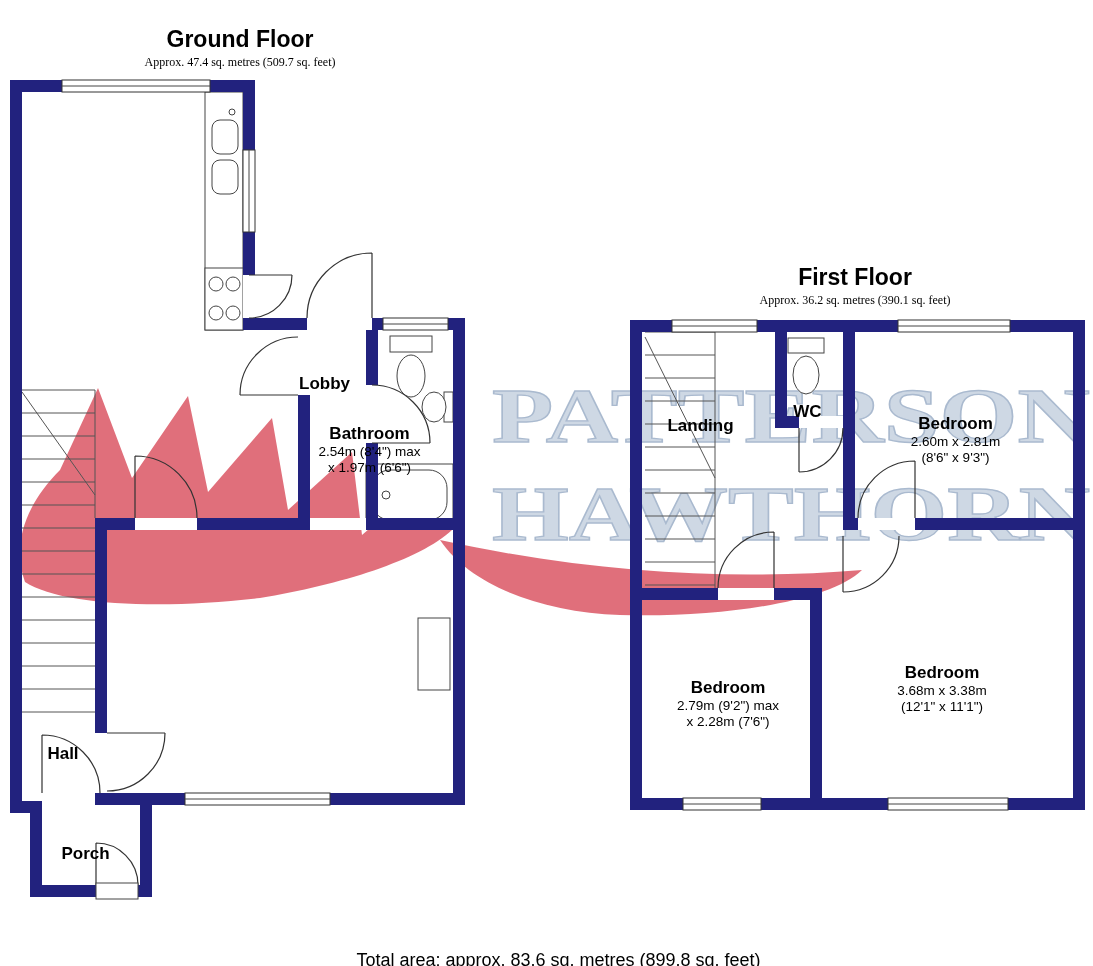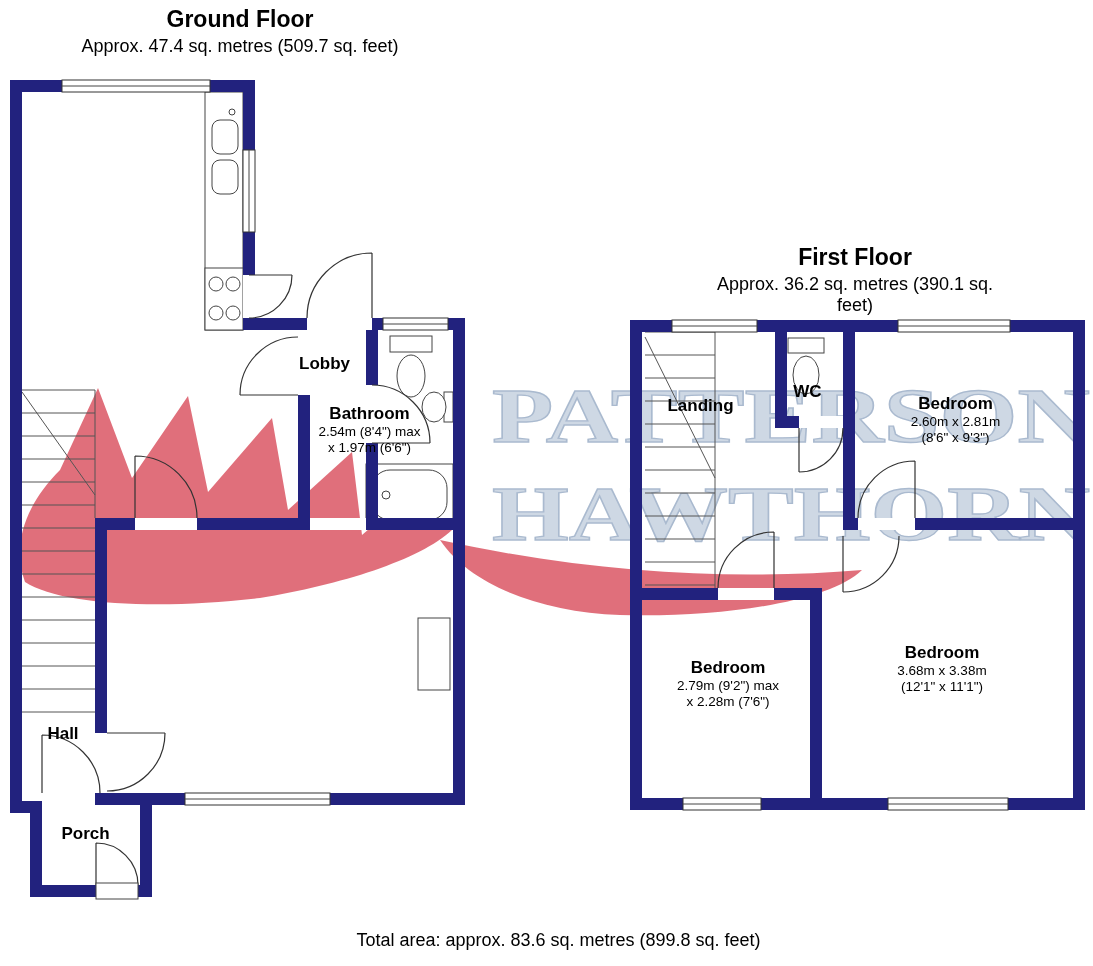--- a/index.html
+++ b/index.html
@@ -26,26 +26,26 @@
   .stair{stroke:#555555;stroke-width:1;}
   .bird{fill:var(--bird);opacity:0.82;}
   .wmtext{
     font-family:"Liberation Serif",serif;
     font-weight:bold;
     fill:var(--wm-text);
     stroke:var(--wm-outline);
     stroke-width:1.3;
     opacity:0.95;
   }
-  .label{position:absolute;text-align:center;color:#000;line-height:1.15;}
+  .label{position:absolute;text-align:center;color:#000;line-height:1.15;margin-top:20px;}
   .room-name{font-weight:bold;font-size:17px;}
   .room-name.narrow{max-width:80px;margin:0 auto;}
   .room-dim{font-size:13.5px;line-height:1.2;}
   .floor-title{font-weight:bold;font-size:23px;}
-  .floor-sub{font-size:18px;margin-top:4px;}
+  .floor-sub{font-size:12px;margin-top:4px;font-family:Liberation Serif, serif;}
   .total{font-size:18px;padding-left:12px;}
 </style>
 </head>
 <body>
 
 <div class="canvas">
 
 <svg width="1093" height="966" viewBox="0 0 1093 966">
 
   <g>

